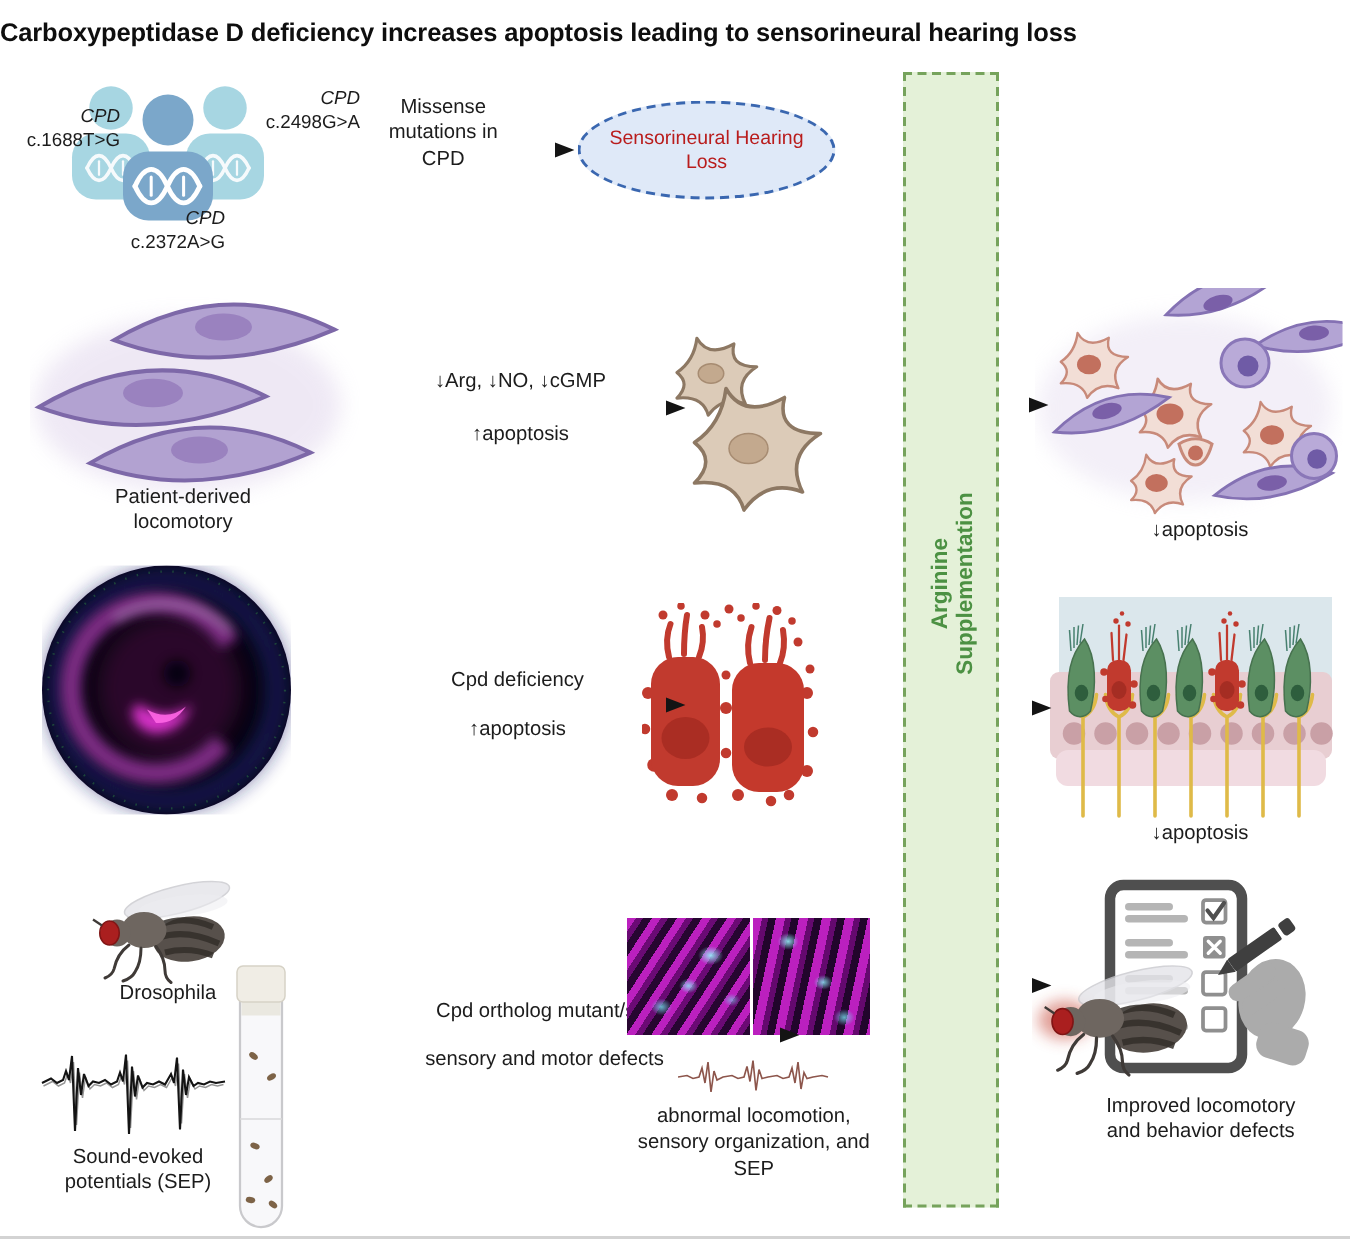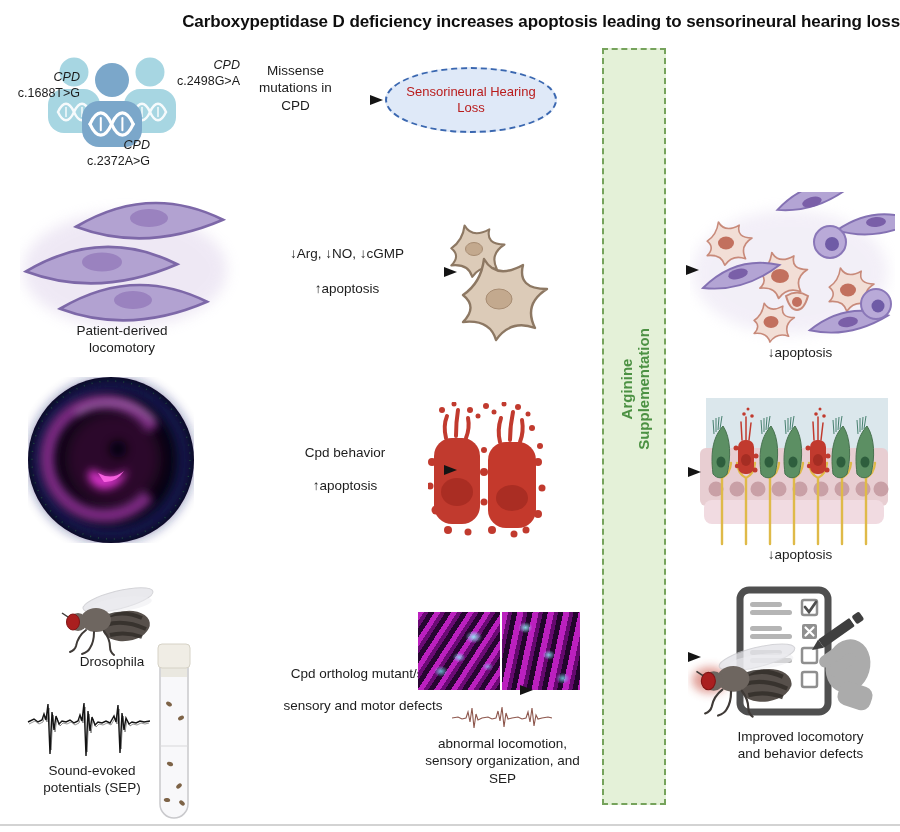--- a/index.html
+++ b/index.html
@@ -1,19 +1,19 @@
 <!DOCTYPE html>
 <html><head>
 <meta charset="utf-8">
 <style>
   html,body{margin:0;padding:0;background:#fff}
   .fig{position:relative;width:900px;height:832px;background:#fff;overflow:hidden;
        font-family:"Liberation Sans",sans-serif;color:#111}
   .abs{position:absolute}
-  .title{position:absolute;top:12px;left:0;width:100%;text-align:right;
+  .title{position:absolute;top:12px;left:0;width:100%;text-align:left;
          font-weight:700;font-size:17px;letter-spacing:-.1px;color:#0e0e0e}
   .lbl{position:absolute;font-size:13.5px;line-height:1.28;
        text-align:center;color:#1c1c1c}
   .mut{position:absolute;font-size:12.5px;line-height:1.3;text-align:right;color:#1c1c1c}
   .mut .gene{display:block;font-style:italic}
   .mut .variant{display:block;font-style:normal}
   .node{position:absolute;left:385px;top:67px;width:172px;height:66px;
         background:#dfe9f8;border:2px dashed #3a67b0;border-radius:50%;
         display:flex;align-items:center;justify-content:center;text-align:center;
         font-size:13px;line-height:1.25;color:#b91c1c;box-sizing:border-box;padding:4px 14px}
@@ -172,21 +172,21 @@
     <circle cx="85" cy="82" r="48" fill="#58104e" opacity=".45" filter="url(#b7)"></circle>
     <circle cx="83" cy="83" r="74" fill="none" stroke="#1a2370" stroke-width="12" opacity=".85" filter="url(#b7)"></circle>
     <path d="M125 52 A 57 57 0 1 0 120 118" fill="none" stroke="#7c2b82" stroke-width="14" filter="url(#b4)"></path>
     <path d="M48 36 A 62 62 0 0 1 126 44" fill="none" stroke="#b9a6c6" stroke-width="3.5" opacity=".75" filter="url(#b4)"></path>
     <path d="M64 92 Q 84 106 100 92 Q 94 112 74 112 Q 60 108 60 96 Z" fill="#d633c8" filter="url(#b4)"></path>
     <path d="M70 96 Q 84 104 96 94 Q 88 106 76 105 Z" fill="#ff66e6" opacity=".9"></path>
     <circle cx="90" cy="72" r="9" fill="#04020a" opacity=".85" filter="url(#b4)"></circle>
     <circle cx="83" cy="83" r="79" fill="none" stroke="#2c7a3f" stroke-width="1.5" stroke-dasharray="1 7" opacity=".5"></circle>
   </svg>
 
-  <div class="lbl" style="left:275px;top:444px;width:140px">Cpd behavior</div>
+  <div class="lbl" style="left:275px;top:444px;width:140px">Cpd deficiency</div>
   <div class="arrow" style="left:243px;top:463px">
     <svg width="214" height="14">
         <line x1="0" y1="7" x2="202" y2="7" stroke="url(#agrad)" stroke-width="2.2"></line>
     <polygon points="201,2 214,7 201,12" fill="#141414"></polygon>
       </svg>
   </div>
   <div class="lbl" style="left:285px;top:477px;width:120px">↑apoptosis</div>
 
   <svg class="abs" style="left:428px;top:402px" width="125" height="140">
     <g stroke="#c13a2e" stroke-width="4" stroke-linecap="round" fill="none">

